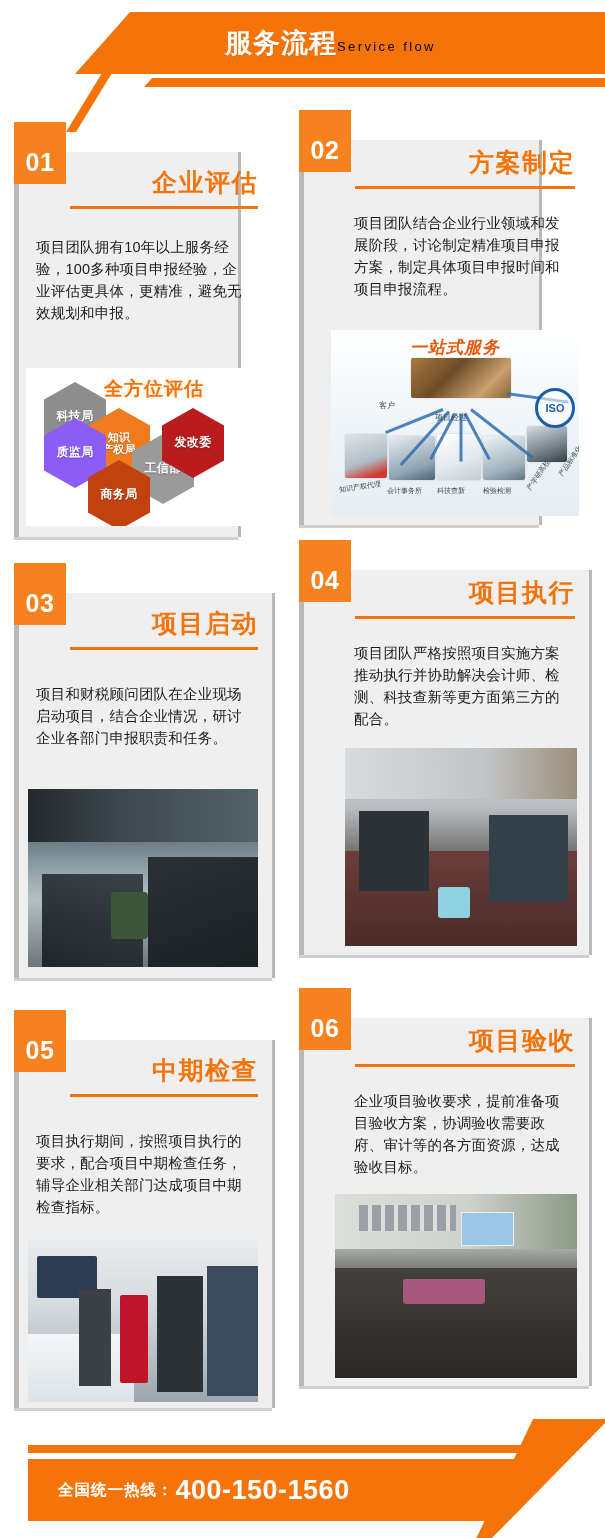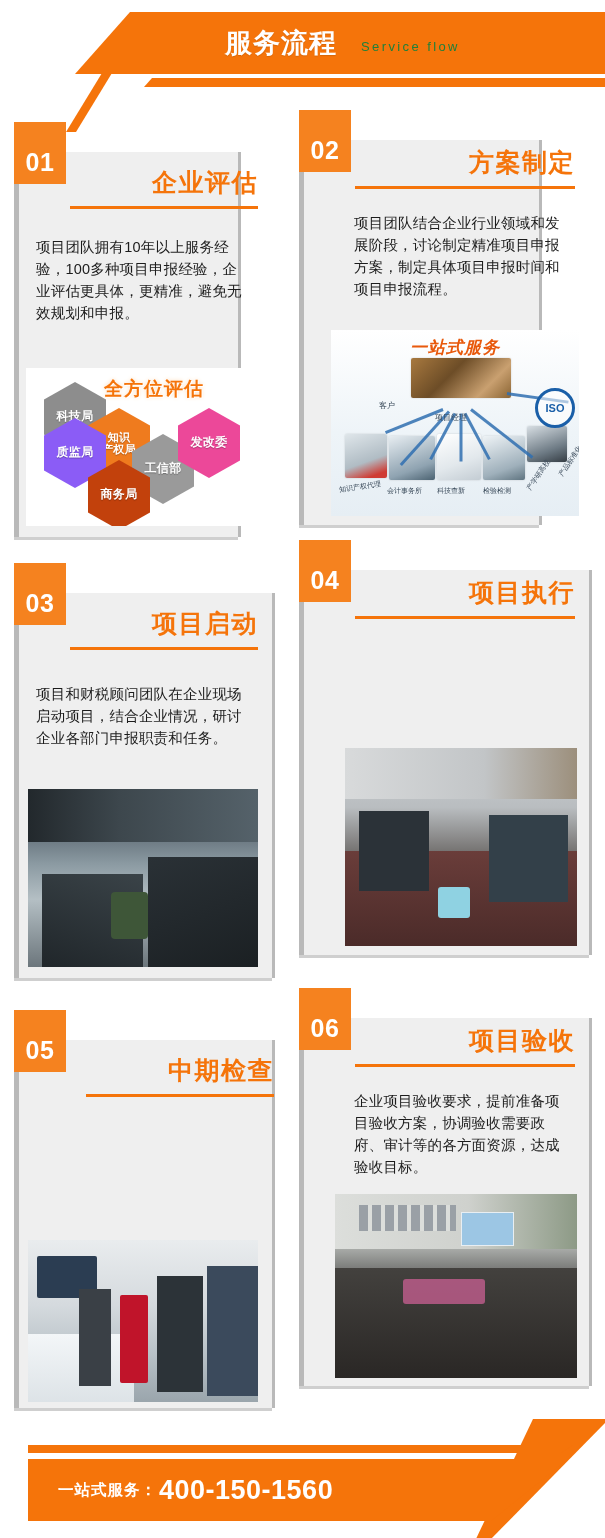--- a/index.html
+++ b/index.html
@@ -31,21 +31,21 @@
   .hdr-title-wrap {
     position:absolute; left:0; top:12px; width:605px; height:62px;
     display:flex; align-items:center; justify-content:flex-start;
     padding-left:225px;
   }
   .hdr-title-cn {
     color:#ffffff; font-size:27px; font-weight:bold; letter-spacing:1px;
     line-height:1; text-shadow:0 1px 1px rgba(0,0,0,.12);text-align:center;
   }
   .hdr-title-en {
-    color:#15803d; font-size:13px; letter-spacing:2.4px; margin-left:24px;
+    color:#000000; font-size:13px; letter-spacing:2.4px; margin-left:0;
     position:relative; top:3px; opacity:.95;
   }
 
   
   .card {
     position:absolute;
     background:#EFEFEF;
     box-shadow:3px 0 0 0 #b9b9b9, 0 3px 0 0 #cfcfcf;
   }
   .badge {
@@ -174,21 +174,21 @@
       </div>
     <div class="hex" style="left:18px;  top:50px; background:#8b5cf6;">
         <span>质监局</span>
       </div>
     <div class="hex" style="left:106px; top:66px; background:#9A9A9A;">
         <span>工信部</span>
       </div>
     <div class="hex" style="left:62px;  top:92px; background:#c2410c;">
         <span>商务局</span>
       </div>
-    <div class="hex" style="left:152px; top:40px; background:#ec4899;">
+    <div class="hex" style="left:136px; top:40px; background:#b91c1c;">
         <span>发改委</span>
       </div>
   </div>
 </div>
 
 <div class="card" style="left:299px; top:140px; width:240px; height:385px;">
   <div class="badge">02</div>
   <div class="badge-rail"></div>
   <div style="position:absolute; left:56px; top:6px; width:220px;">
     <div class="card-title">方案制定</div>
@@ -246,38 +246,40 @@
   </div>
 </div>
 
 <div class="card" style="left:299px; top:570px; width:290px; height:385px;">
   <div class="badge">04</div>
   <div class="badge-rail"></div>
   <div style="position:absolute; left:56px; top:6px; width:220px;">
     <div class="card-title">项目执行</div>
     <div class="card-title-rule" style="margin-top:7px;"></div>
   </div>
+  <div class="card-text" style="position:absolute; left:55px; top:72px; width:212px;">项目团队严格按照项目实施方案推动执行并协助解决会计师、检测、科技查新等更方面第三方的配合。</div>
 
   <div class="pic" style="position:absolute; left:46px; top:178px; width:232px; height:198px;
               background:linear-gradient(180deg,#cfd2d4 0%,#b9bdc0 30%,#6d6a68 55%,#5e3f3c 78%,#3d2a28 100%);">
     <div style="position:absolute; left:0; top:0; width:100%; height:26%; background:linear-gradient(90deg,#d8dadb,#c2c5c7 60%,#9c8f7c);"></div>
     <div style="position:absolute; left:0; top:52%; width:100%; height:48%; background:linear-gradient(180deg,#6a3d3a,#4b2b29);"></div>
     <div style="position:absolute; left:6%; top:32%; width:30%; height:40%; background:#2b3238;"></div>
     <div style="position:absolute; left:62%; top:34%; width:34%; height:44%; background:#334049;"></div>
     <div style="position:absolute; left:40%; top:70%; width:14%; height:16%; background:#8fd2e2; border-radius:3px;"></div>
   </div>
 </div>
 
 <div class="card" style="left:14px; top:1040px; width:258px; height:368px;">
   <div class="badge">05</div>
   <div class="badge-rail"></div>
-  <div style="position:absolute; left:72px; top:14px; width:188px;">
+  <div style="position:absolute; left:56px; top:14px; width:188px;">
     <div class="card-title">中期检查</div>
     <div class="card-title-rule" style="margin-top:7px;"></div>
   </div>
+  <div class="card-text" style="position:absolute; left:22px; top:90px; width:214px;">项目执行期间，按照项目执行的要求，配合项目中期检查任务，辅导企业相关部门达成项目中期检查指标。</div>
 
   <div class="pic" style="position:absolute; left:14px; top:200px; width:230px; height:162px;
               background:linear-gradient(180deg,#e9ecee 0%,#d5dade 40%,#b9c2c8 70%,#9aa5ac 100%);">
     <div style="position:absolute; left:4%; top:10%; width:26%; height:26%; background:#2b3d52; border-radius:2px;"></div>
     <div style="position:absolute; left:0; top:58%; width:46%; height:42%; background:linear-gradient(180deg,#f3f6f8,#dde3e7);"></div>
     <div style="position:absolute; left:40%; top:34%; width:12%; height:54%; background:#c0142a; border-radius:2px;"></div>
     <div style="position:absolute; left:56%; top:22%; width:20%; height:72%; background:#2c3338;"></div>
     <div style="position:absolute; left:78%; top:16%; width:22%; height:80%; background:#3b4a5c;"></div>
     <div style="position:absolute; left:22%; top:30%; width:14%; height:60%; background:#3a4046;"></div>
   </div>
@@ -300,16 +302,16 @@
     <div style="position:absolute; left:0; top:40%; width:100%; height:60%; background:linear-gradient(180deg,#43413e,#2a2725);"></div>
     <div style="position:absolute; left:28%; top:46%; width:34%; height:14%; background:#d4629a; opacity:.7; border-radius:3px;"></div>
   </div>
 </div>
 
 <div class="footer-zone">
   <div class="ftr-wedge"></div>
   <div class="ftr-stripe"></div>
   <div class="ftr-band"></div>
   <div class="ftr-text-wrap">
-    <span class="ftr-label">一站式服务：</span>
+    <span class="ftr-label">全国统一热线：</span>
     <span class="ftr-phone">400-150-1560</span>
   </div>
 </div>
 
 </body></html>

